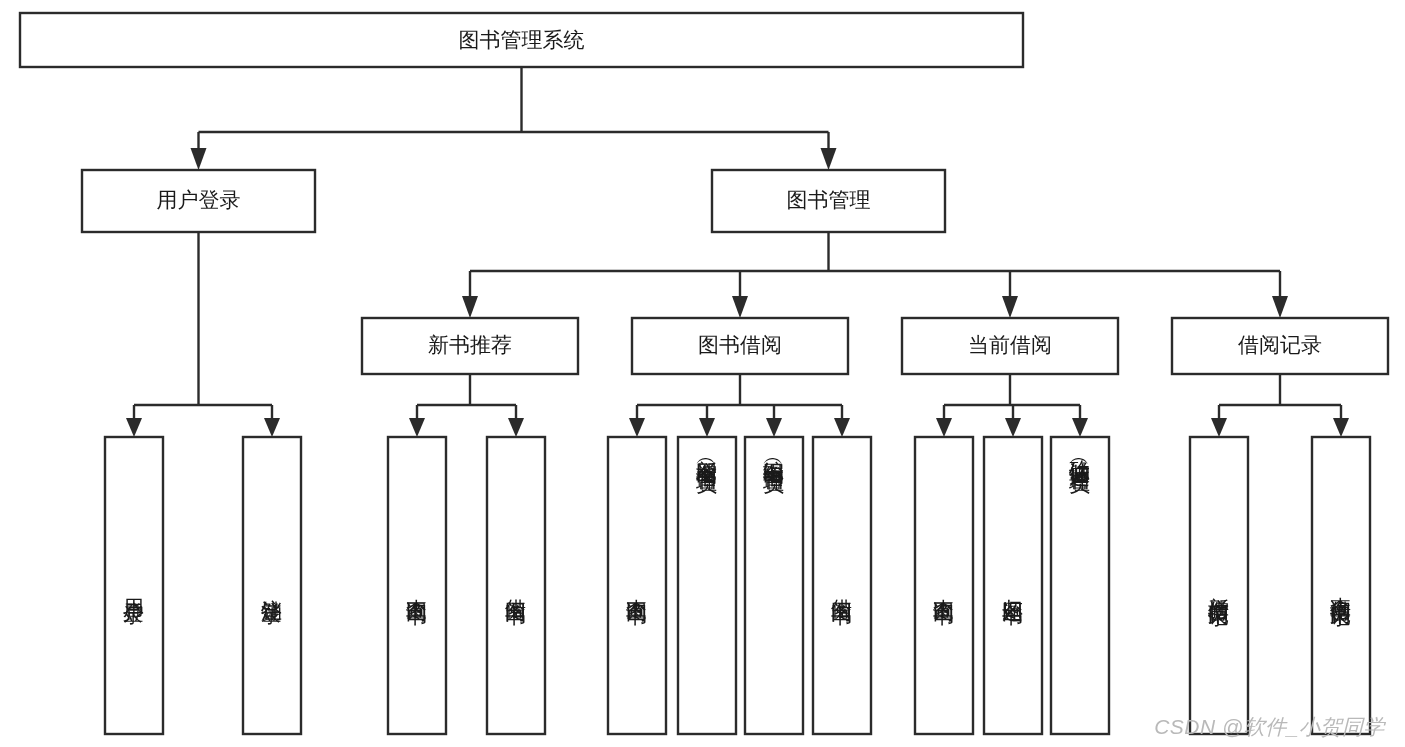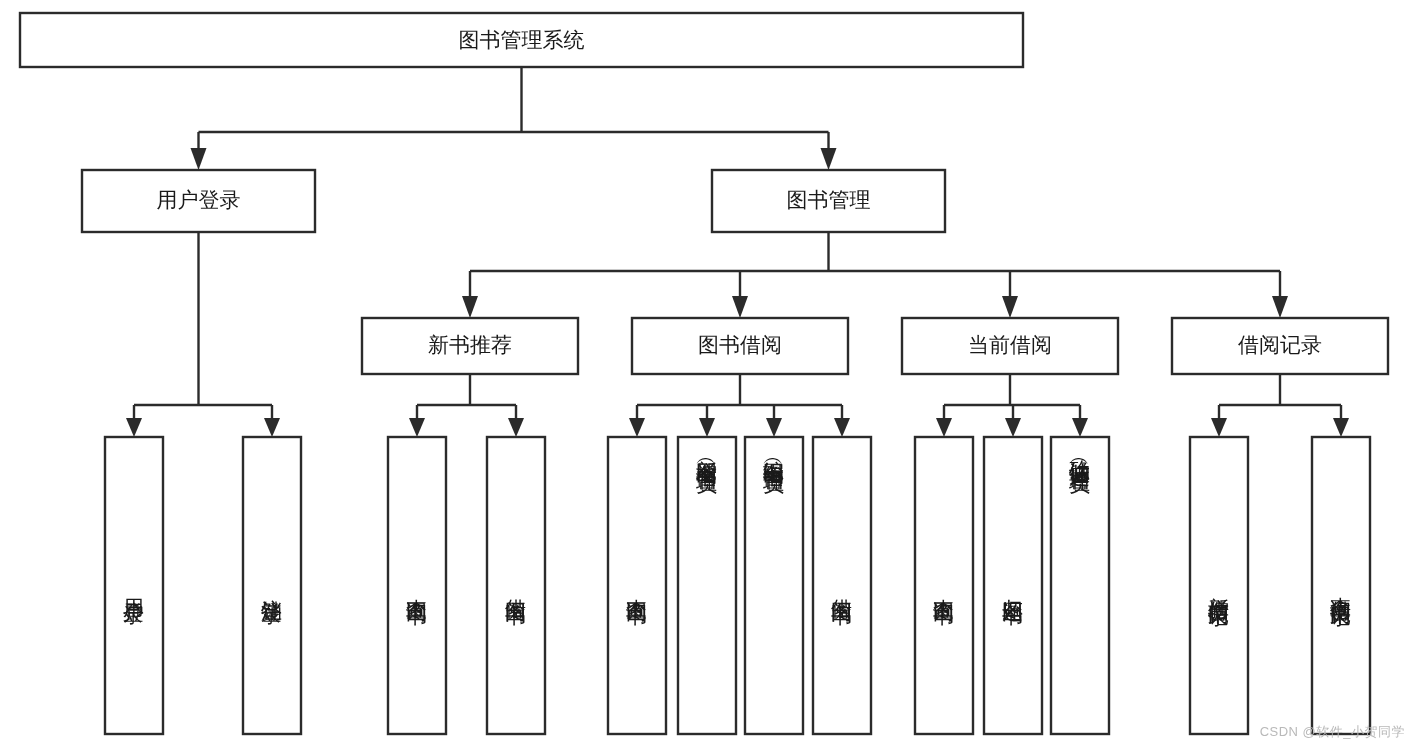--- a/index.html
+++ b/index.html
@@ -59,27 +59,28 @@
     font-family: "Liberation Sans", "DejaVu Sans", sans-serif;
     font-size: 21px;
     color: #1a1a1a;
     letter-spacing: 2px;
     line-height: 1;
     pointer-events: none;
     text-align: center;
   }
   .watermark {
     position: absolute;
-    right: 0;
+    right: 20px;
     bottom: 6px;
     font-family: "Liberation Sans", "DejaVu Sans", sans-serif;
-    font-size: 13px;
+    font-size: 21px;
     color: #b9b9b9;
     letter-spacing: 0.5px;
     white-space: nowrap;
+    font-style: italic;
   }
 </style>
 </head>
 <body>
 
 <div id="diagram-root">
 
   <svg class="diagram" viewBox="0 0 1405 747" xmlns="http://www.w3.org/2000/svg">
 
     <g>

